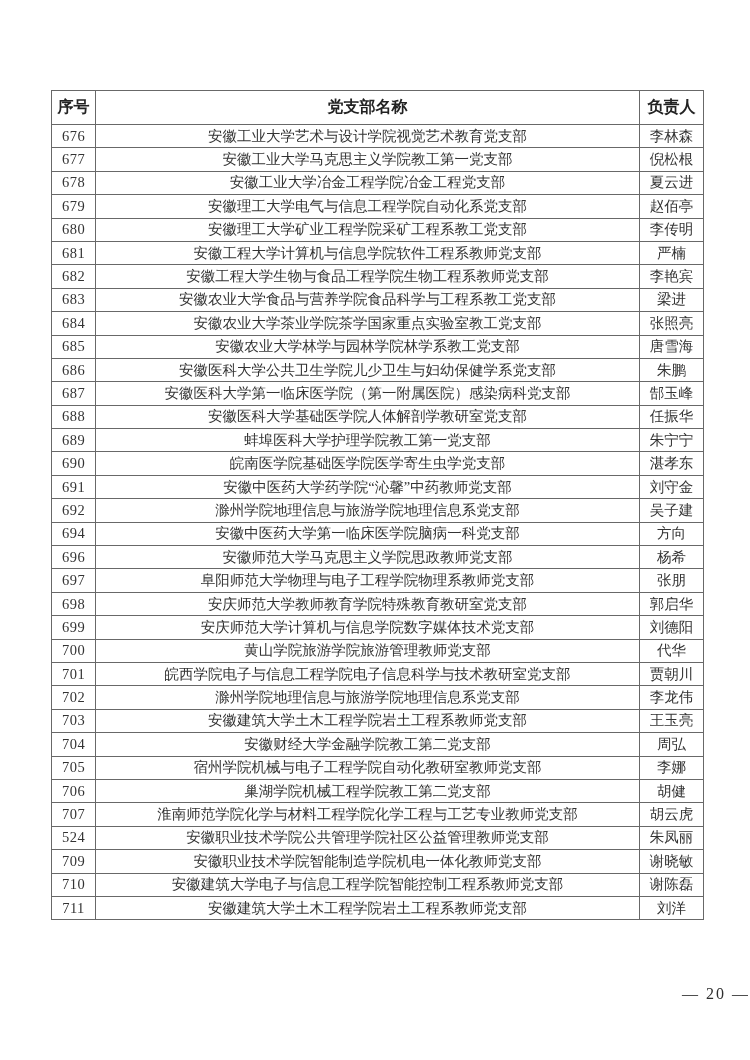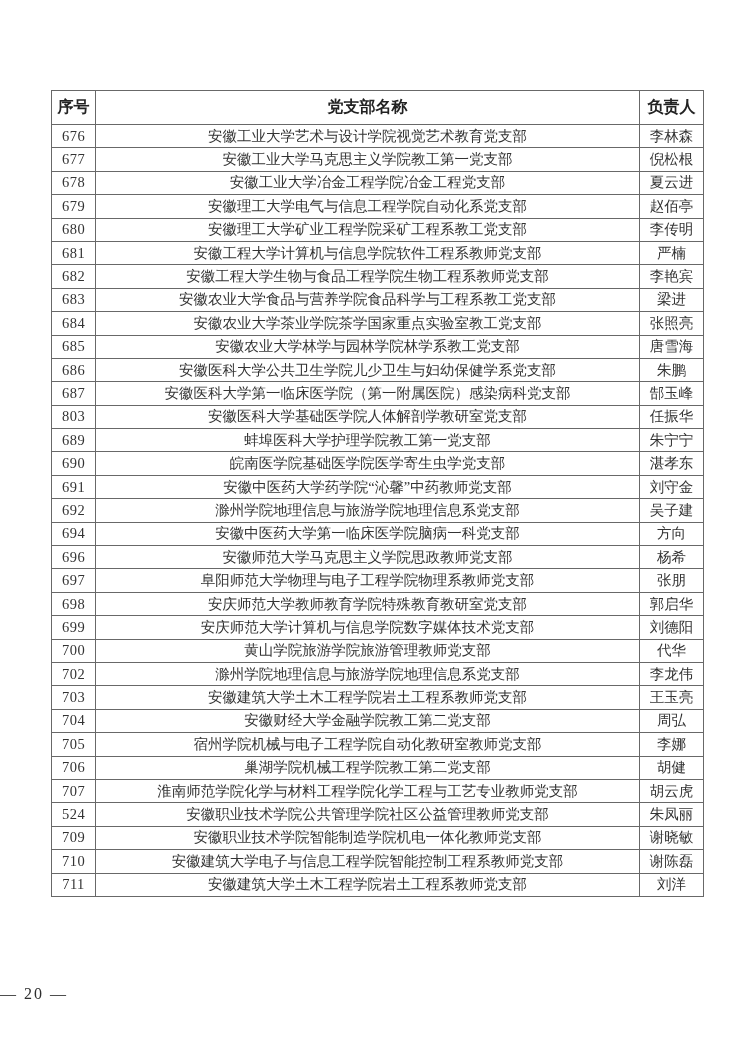--- a/index.html
+++ b/index.html
@@ -51,21 +51,21 @@
   }
   td.col-no {
     letter-spacing: 0.5px;
     font-size: 15px;
   }
   .footer-pagenum {
     position: absolute;
     top: 985px;
     left: 0;
     width: 750px;
-    text-align: left;
+    text-align: right;
     font-size: 16px;
     color: #2e2e2e;
     letter-spacing: 2px;
   }
 </style>
 </head>
 <body>
 
 <div class="page">
 
@@ -137,21 +137,21 @@
           <td class="col-no">686</td>
           <td class="col-branch">安徽医科大学公共卫生学院儿少卫生与妇幼保健学系党支部</td>
           <td class="col-person">朱鹏</td>
         </tr>
         <tr>
           <td class="col-no">687</td>
           <td class="col-branch">安徽医科大学第一临床医学院（第一附属医院）感染病科党支部</td>
           <td class="col-person">郜玉峰</td>
         </tr>
         <tr>
-          <td class="col-no">803</td>
+          <td class="col-no">688</td>
           <td class="col-branch">安徽医科大学基础医学院人体解剖学教研室党支部</td>
           <td class="col-person">任振华</td>
         </tr>
         <tr>
           <td class="col-no">689</td>
           <td class="col-branch">蚌埠医科大学护理学院教工第一党支部</td>
           <td class="col-person">朱宁宁</td>
         </tr>
         <tr>
           <td class="col-no">690</td>
@@ -192,20 +192,25 @@
           <td class="col-no">699</td>
           <td class="col-branch">安庆师范大学计算机与信息学院数字媒体技术党支部</td>
           <td class="col-person">刘德阳</td>
         </tr>
         <tr>
           <td class="col-no">700</td>
           <td class="col-branch">黄山学院旅游学院旅游管理教师党支部</td>
           <td class="col-person">代华</td>
         </tr>
         <tr>
+          <td class="col-no">701</td>
+          <td class="col-branch">皖西学院电子与信息工程学院电子信息科学与技术教研室党支部</td>
+          <td class="col-person">贾朝川</td>
+        </tr>
+        <tr>
           <td class="col-no">702</td>
           <td class="col-branch">滁州学院地理信息与旅游学院地理信息系党支部</td>
           <td class="col-person">李龙伟</td>
         </tr>
         <tr>
           <td class="col-no">703</td>
           <td class="col-branch">安徽建筑大学土木工程学院岩土工程系教师党支部</td>
           <td class="col-person">王玉亮</td>
         </tr>
         <tr>

